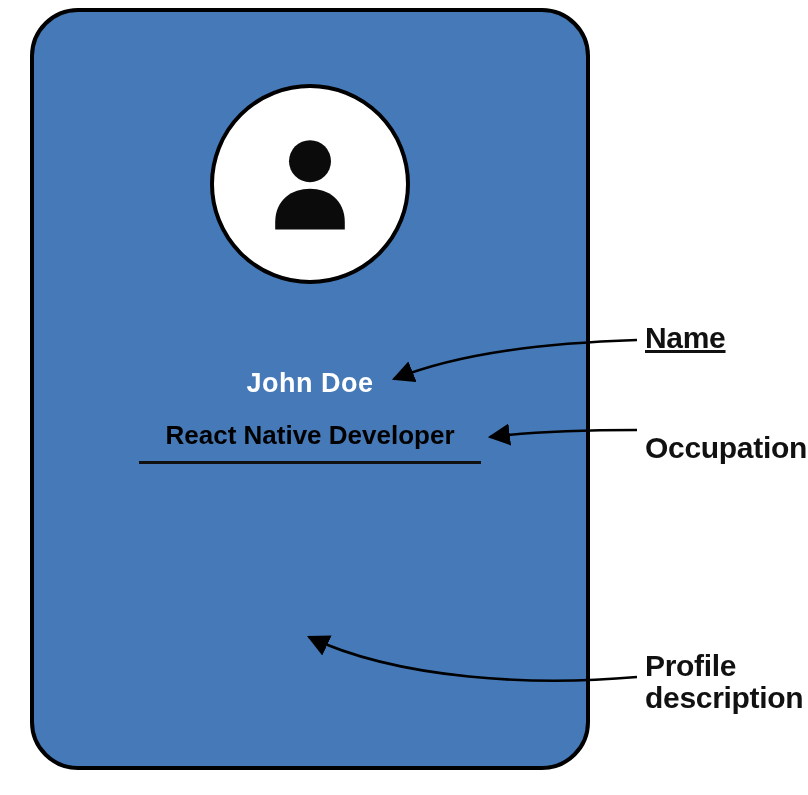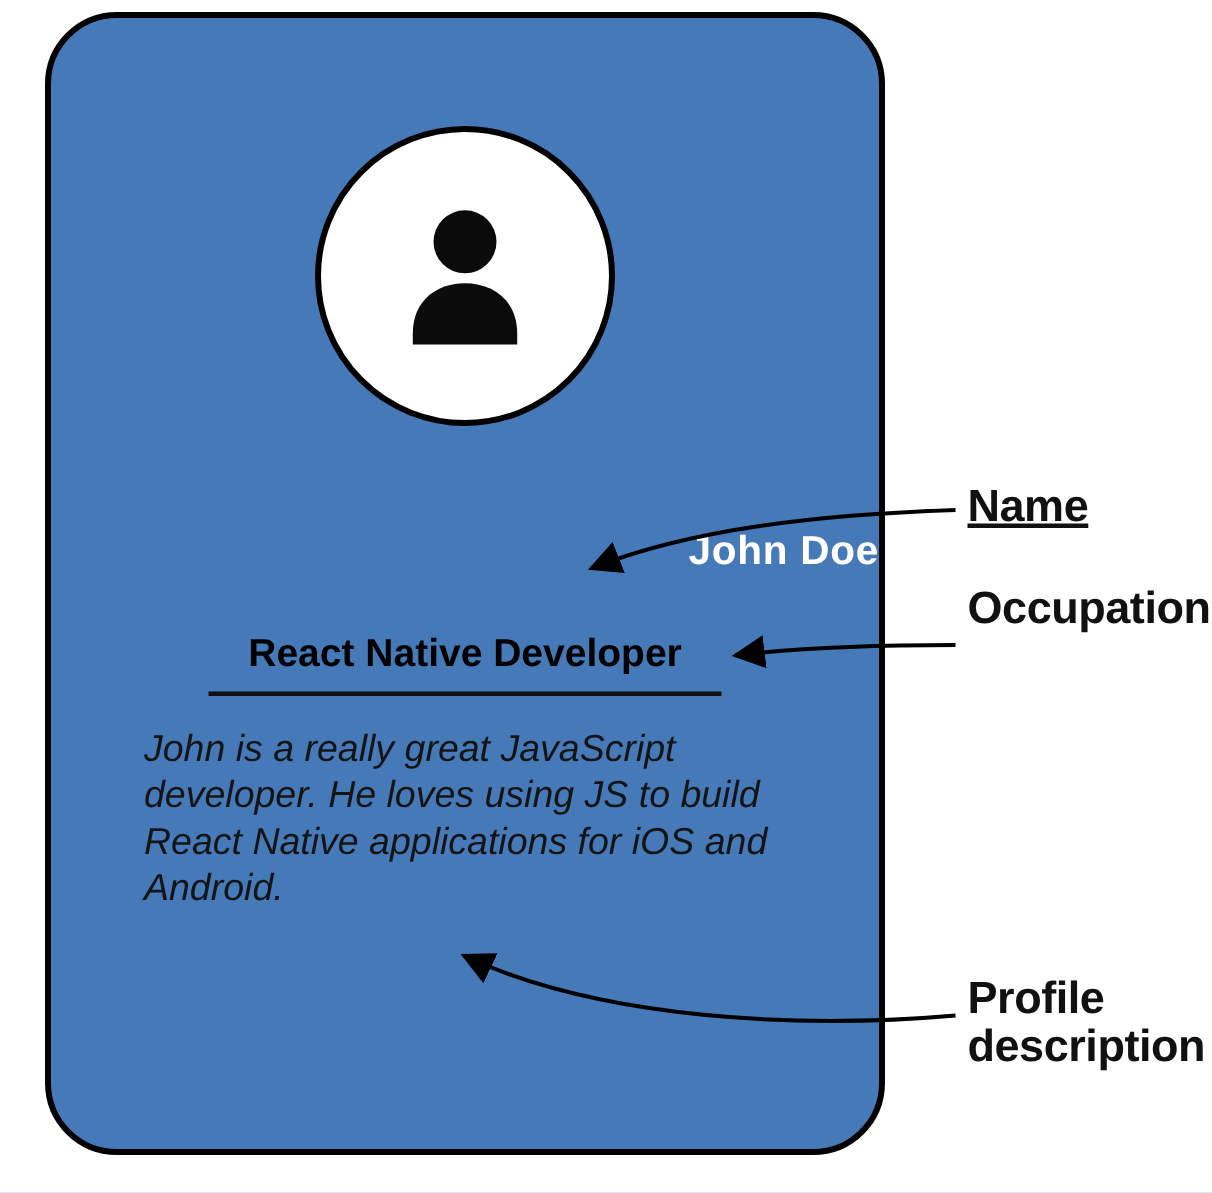--- a/index.html
+++ b/index.html
@@ -40,24 +40,24 @@
     display: flex;
     align-items: center;
     justify-content: center;
   }
   .avatar svg {
     width: 120px;
     height: 120px;
   }
   .profile-name {
     position: absolute;
-    top: 340px;
+    top: 356px;
     left: 0;
     width: 100%;
-    text-align: right;
+    text-align: center;
     color: #ffffff;
     font-size: 27px;
     font-weight: bold;
     letter-spacing: 0.5px;
   }
   .profile-occupation-wrap {
     position: absolute;
     top: 408px;
     left: 0;
     width: 100%;
@@ -83,21 +83,21 @@
   }
   .callout {
     position: absolute;
     color: #111111;
     font-weight: bold;
     font-size: 30px;
     line-height: 1.08;
     letter-spacing: -0.3px;
   }
   .callout-name { left: 645px; top: 322px; text-decoration: underline; }
-  .callout-occupation { left: 645px; top: 390px; }
+  .callout-occupation { left: 645px; top: 432px; }
   .callout-profile { left: 645px; top: 650px; width: 165px; }
   .arrows {
     position: absolute;
     left: 0;
     top: 0;
     width: 808px;
     height: 795px;
     pointer-events: none;
   }
 </style>
@@ -114,21 +114,20 @@
         <path d="M21,88 v-6 c0,-19 14,-28 29,-28 s29,9 29,28 v6 z" fill="#0b0b0b"></path>
       </svg>
     </div>
 
     <div class="profile-name">John Doe</div>
 
     <div class="profile-occupation-wrap">
       <span class="profile-occupation">React Native Developer</span>
     </div>
 
-    <div class="profile-description">John is a really great JavaScript developer. He loves using JS to build React Native applications for iOS and Android.</div>
   </div>
 
   <div class="callout callout-name">Name</div>
 
   <div class="callout callout-occupation">Occupation</div>
 
   <div class="callout callout-profile">Profile description</div>
 
   <svg class="arrows" aria-hidden="true">
     <defs>

